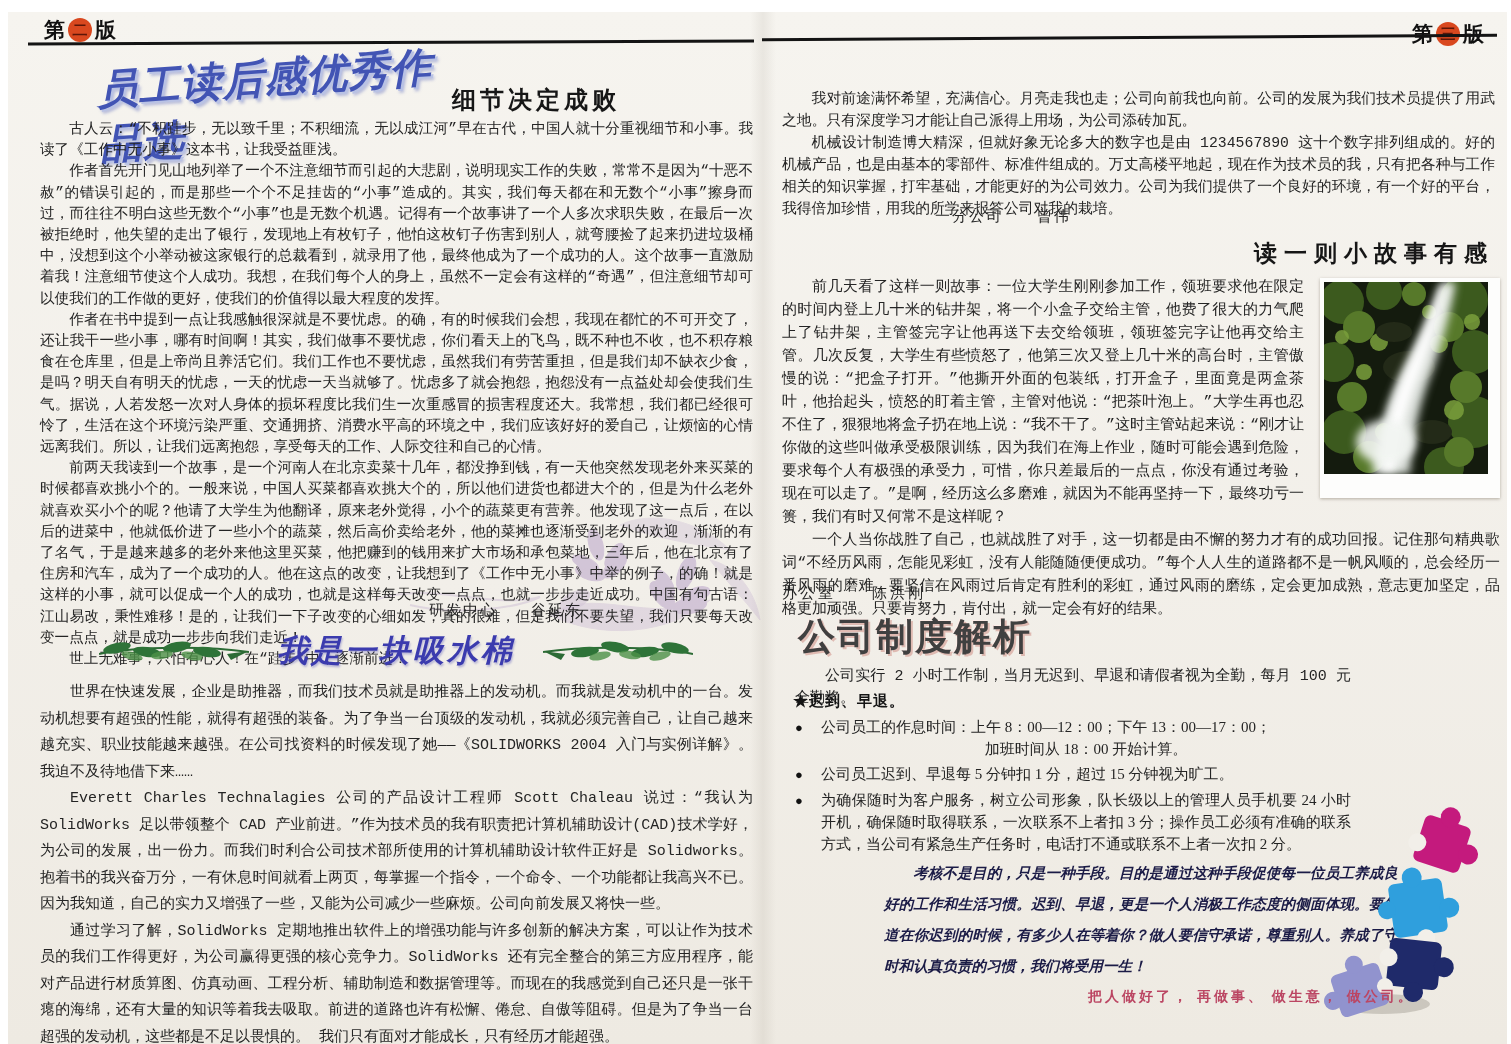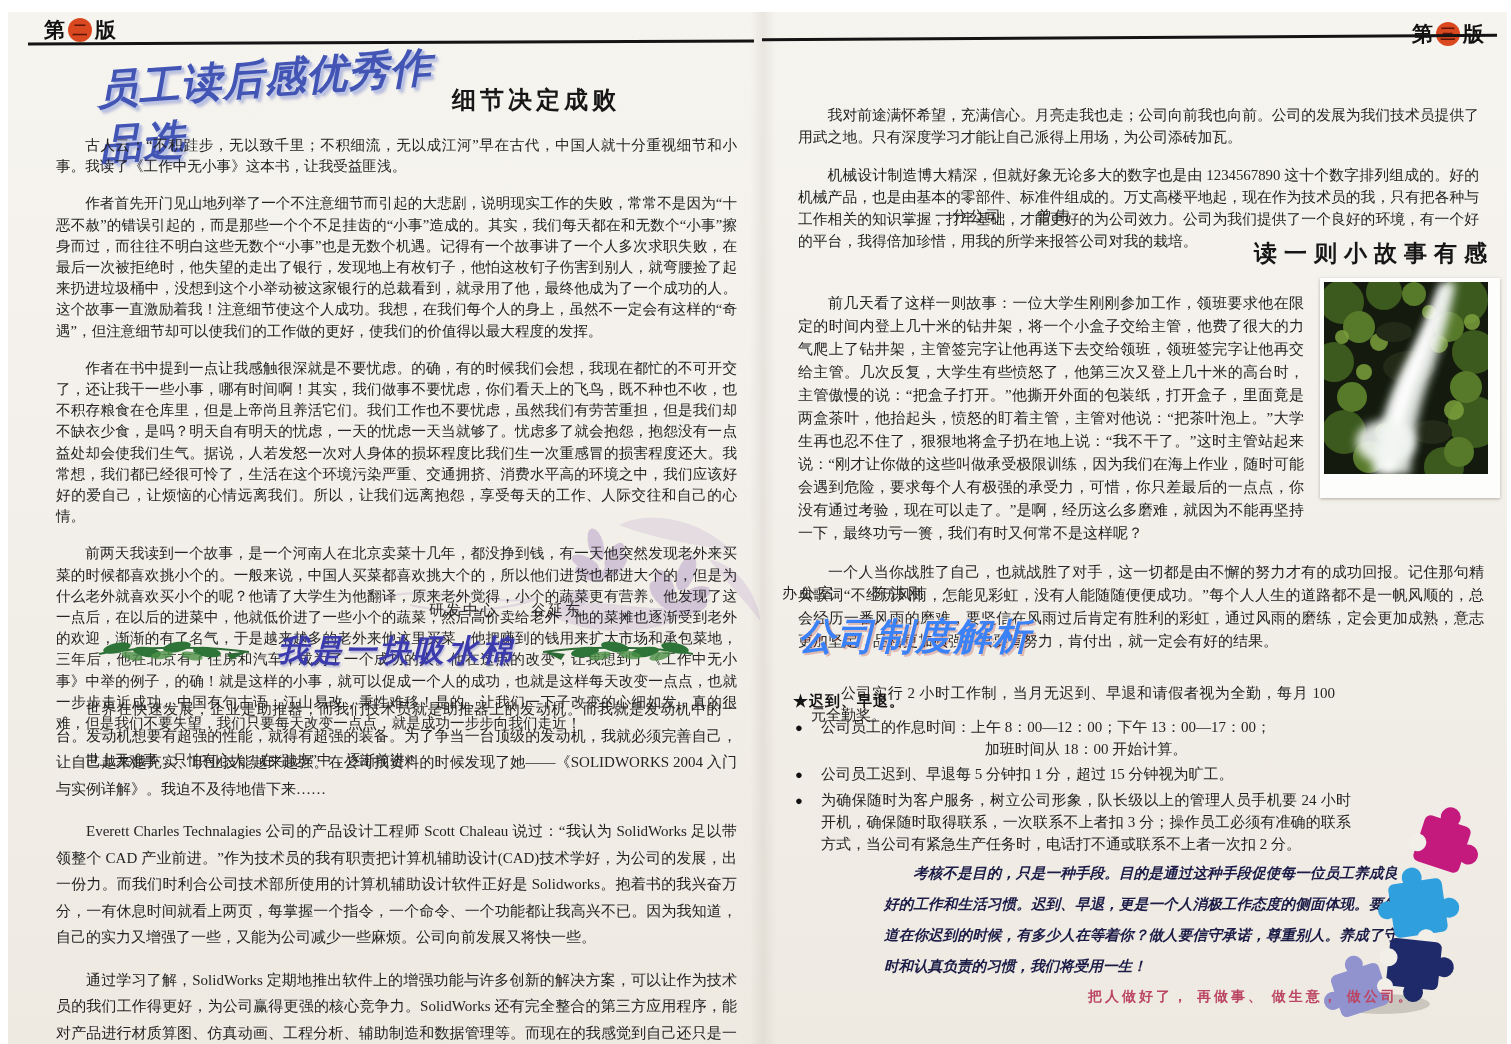--- a/index.html
+++ b/index.html
@@ -25,27 +25,27 @@
               text-shadow:2px 2px 0 #b9c2e4,3px 4px 3px rgba(66,84,180,.35);}
   .art1-title{position:absolute;left:452px;top:84px;
               font-size:24px;font-weight:bold;color:#161616;letter-spacing:4px;}
   .art2-header{position:absolute;left:40px;top:630px;width:712px;
                display:flex;align-items:center;justify-content:center;gap:28px;}
   .art2-title{font-family:"Liberation Sans","DejaVu Sans",sans-serif;
               font-size:31px;font-weight:bold;font-style:italic;letter-spacing:3px;color:#3b3bae;
               text-shadow:1px 2px 2px rgba(59,59,174,.3);}
   .sec5-title{position:absolute;left:798px;top:612px;
               font-family:"Liberation Sans","DejaVu Sans",sans-serif;
-              font-size:37px;font-weight:bold;font-style:italic;letter-spacing:2px;color:#3b82f6;
+              font-size:37px;font-weight:bold;letter-spacing:2px;color:#404040;
               text-shadow:2px 2px 0 rgba(176,53,39,.28),-1px -1px 0 rgba(255,235,230,.8);}
   .art4-title{position:absolute;left:782px;top:238px;width:712px;text-align:right;
               font-size:23px;font-weight:bold;color:#161616;letter-spacing:7px;}
   
   .body-text{position:absolute;text-align:justify;color:#242424;}
-  .body-text p{margin:16px;text-indent:2em;}
+  .body-text p{margin:0;text-indent:2em;font-family:Liberation Mono, monospace;}
   .bt-a1{left:40px;top:119px;width:713px;font-size:14.6px;line-height:21.2px;}
   .bt-a2{left:40px;top:680px;width:713px;font-size:15px;line-height:26.5px;}
   .bt-r1{left:782px;top:88px;width:713px;font-size:14.8px;line-height:22px;}
   .bt-story{left:782px;top:276px;width:718px;font-size:15px;line-height:23px;}
   .bt-policy{left:795px;top:666px;width:556px;font-size:15px;line-height:22px;}
   .signature{position:absolute;font-size:15px;color:#242424;letter-spacing:2px;}
   
   .photo-frame{float:right;width:172px;height:206px;margin:2px 0 8px 16px;
                background:#fdfdfc;padding:4px 4px 10px 4px;
                box-shadow:0 1px 3px rgba(60,50,30,.35);}

